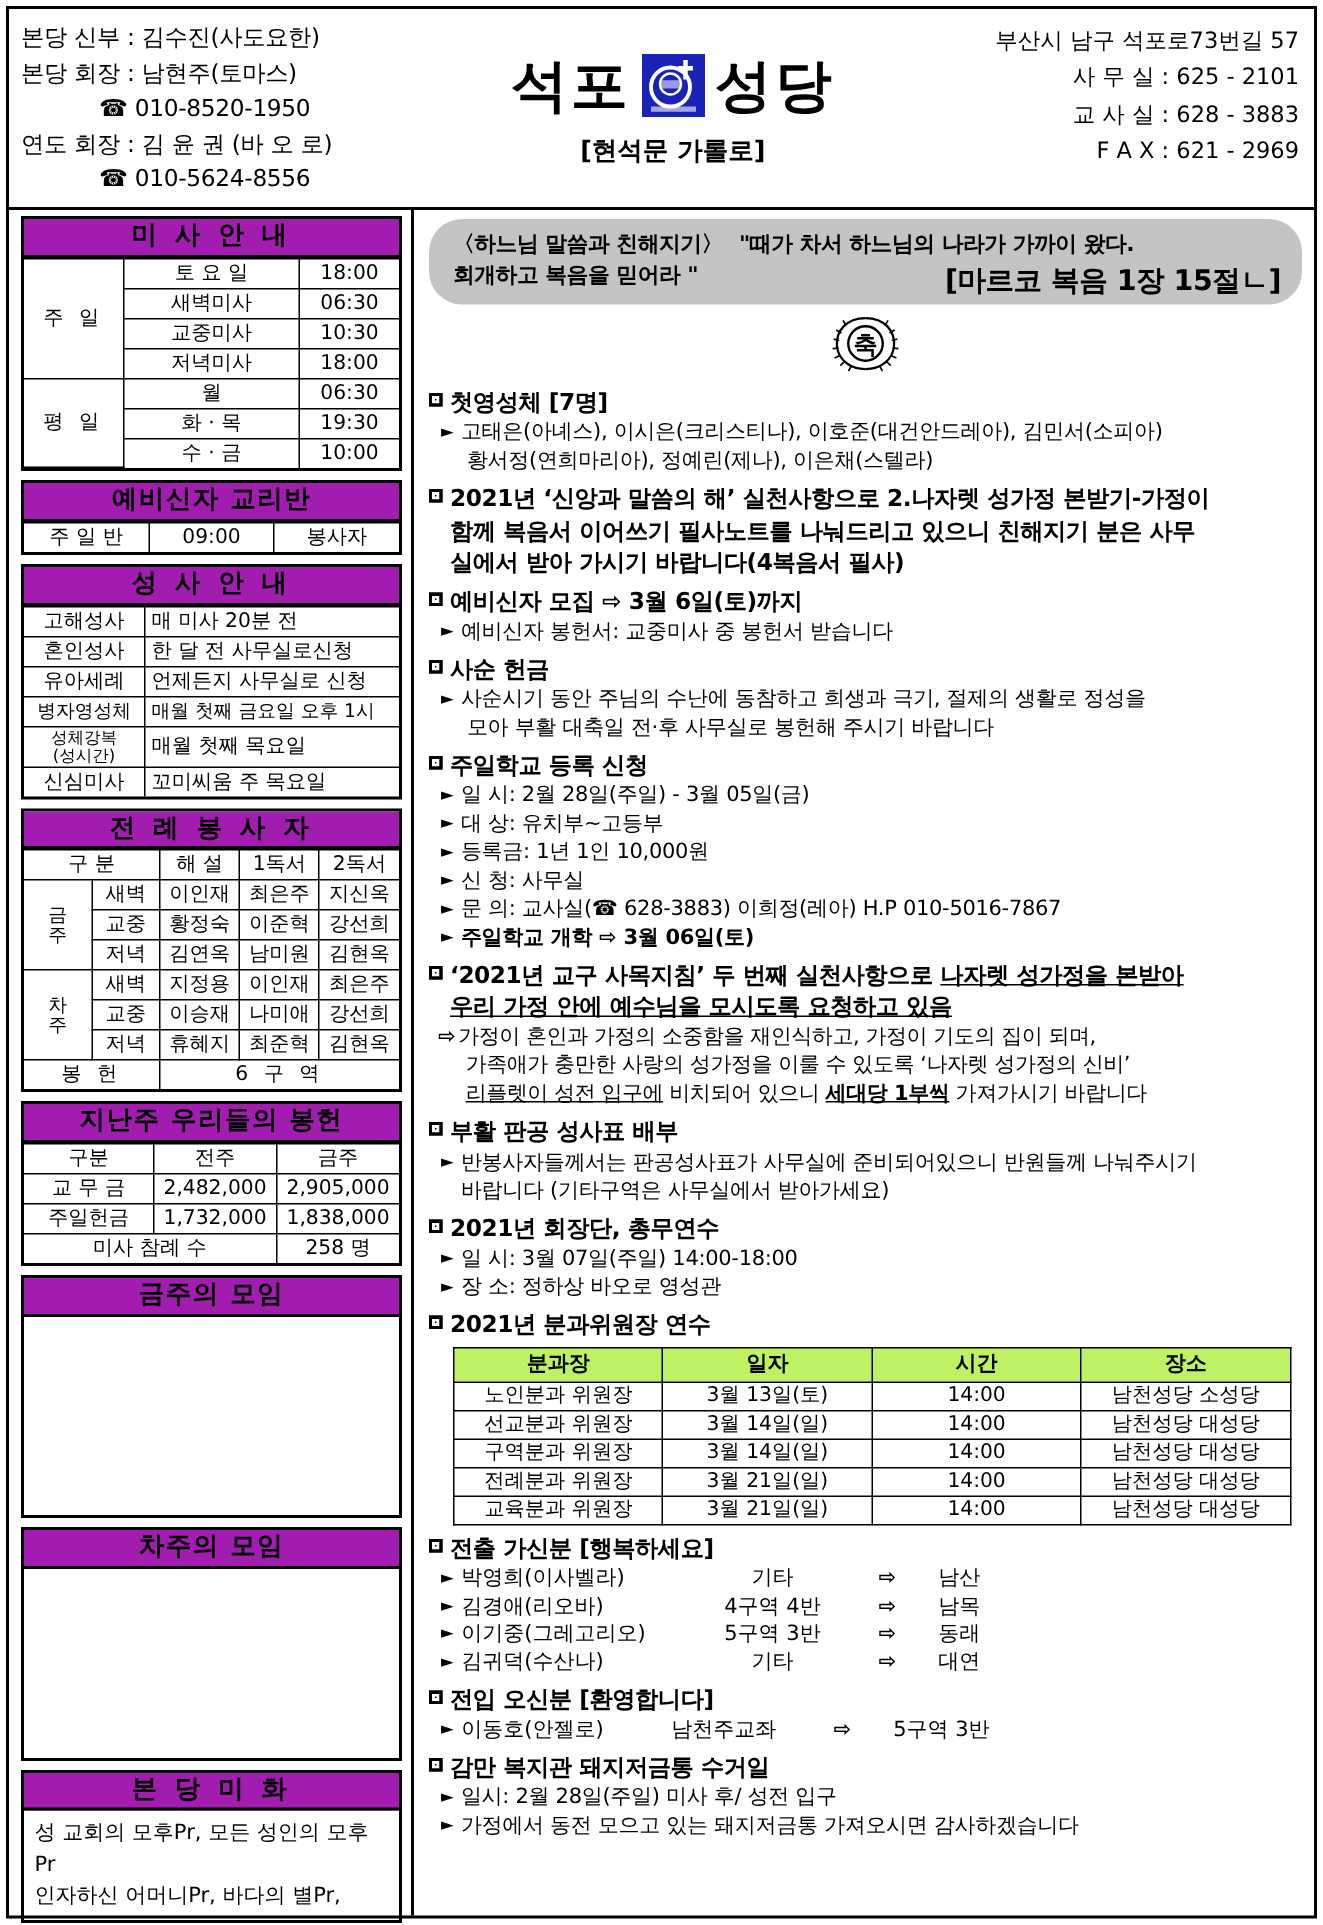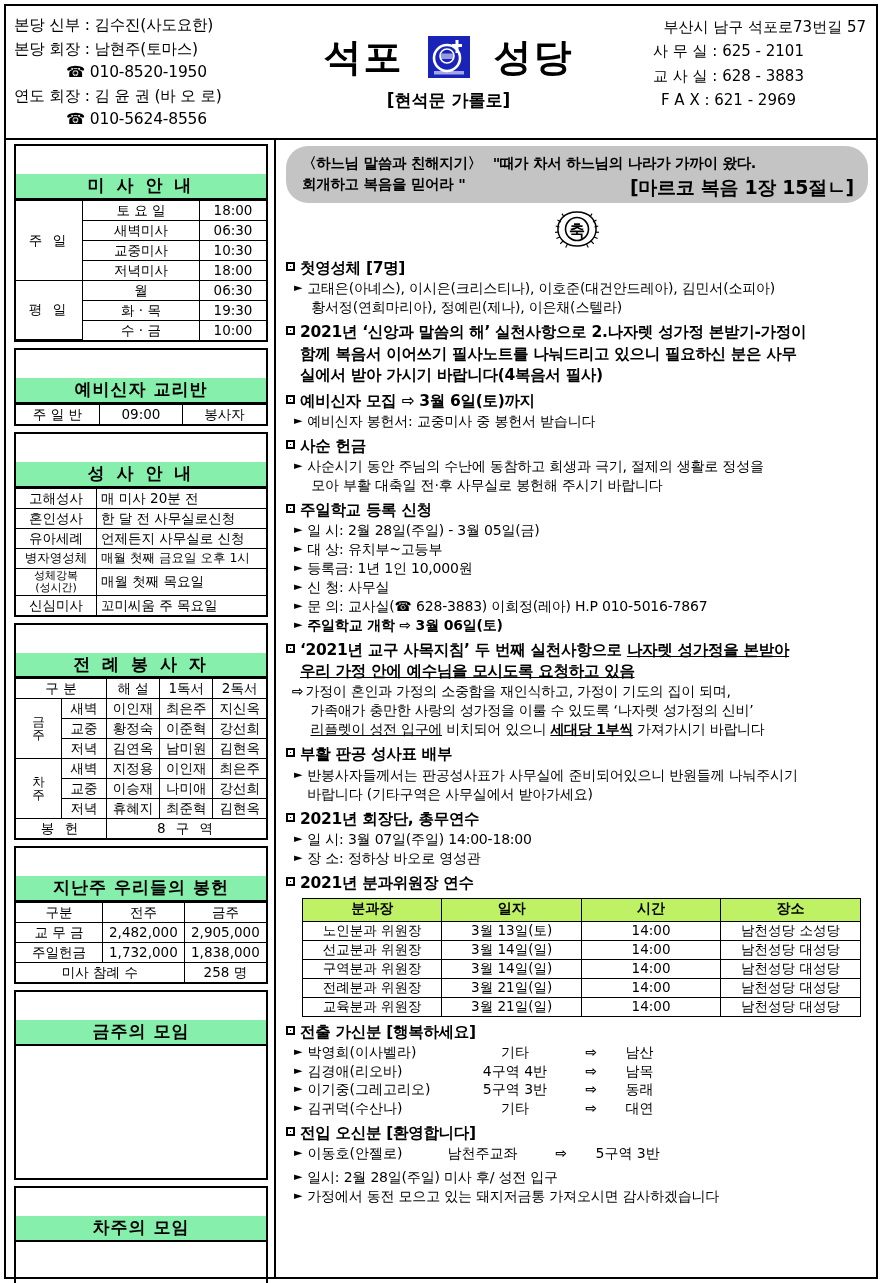--- a/index.html
+++ b/index.html
@@ -41,21 +41,21 @@
     flex:1;
     display:flex;
     flex-direction:column;
     align-items:center;
     justify-content:center;
     padding-top:4px;
   }
   .title-row{
     display:flex;
     align-items:center;
-    gap:24px;
+    gap:7px;
   }
   .big-title{
     font-size:38px;
     font-weight:bold;
     letter-spacing:2px;
     line-height:1;
   }
   .logo{
     width:42px;height:42px;
     display:block;
@@ -68,21 +68,21 @@
   }
   .hdr-right{
     width:285px;
     padding:9px 10px 0 0;
     box-sizing:border-box;
     font-size:15px;
     line-height:1.62;
     text-align:right;
   }
   .hdr-right .addr{font-weight:normal;letter-spacing:0px;}
-  .hdr-right .rrow{white-space:nowrap;text-align:center;}
+  .hdr-right .rrow{white-space:nowrap;}
 
   
   .body{
     display:flex;
     flex:1;
     min-height:0;
   }
   .sidebar{
     width:270px;
     box-sizing:border-box;
@@ -96,29 +96,28 @@
     min-width:0;
   }
 
   
   .blk{
     border:2px solid #000;
     margin-bottom:6px;
     box-sizing:border-box;
   }
   .blk-title{
-    background:#86efac;
+    background:#a21caf;
     border-bottom:2px solid #000;
     text-align:center;
     font-weight:bold;
     font-size:17px;
     letter-spacing:3px;
     padding:1px 0 2px;
     line-height:1.22;
-    margin-top:28px;
   }
   .blk-title.small-ls{letter-spacing:1px;}
   table.grid{
     border-collapse:collapse;
     width:100%;
     font-size:13.5px;
     table-layout:fixed;
   }
   table.grid td{
     border:1px solid #000;
@@ -438,21 +437,21 @@
             <td>강선희</td>
           </tr>
           <tr>
             <td>저녁</td>
             <td>휴혜지</td>
             <td>최준혁</td>
             <td>김현옥</td>
           </tr>
           <tr>
             <td colspan="2" class="sp2">봉    헌</td>
-            <td colspan="3" class="sp2">8 구 역</td>
+            <td colspan="3" class="sp2">6 구 역</td>
           </tr>
         </tbody>
           </table>
       </div>
 
       <div class="blk">
         <div class="blk-title small-ls">지난주 우리들의 봉헌</div>
         <table class="grid">
           <tbody>
               <tr>
@@ -551,21 +550,21 @@
             <span style="display:block;padding-left:4px">황서정(연희마리아),  정예린(제나),  이은채(스텔라)</span>
           </span>
         </div>
       </div>
 
       <div class="item">
         <div class="hd">
           <span class="bx"></span>
           <span class="tx">
             <span style="display:block">2021년  ‘신앙과 말씀의 해’  실천사항으로 2.나자렛 성가정 본받기-가정이</span>
-            <span style="display:block">함께 복음서 이어쓰기 필사노트를 나눠드리고 있으니 필요하신 분은 사무</span>
+            <span style="display:block">함께 복음서 이어쓰기 필사노트를 나눠드리고 있으니 친해지기 분은 사무</span>
             <span style="display:block">실에서 받아 가시기 바랍니다(4복음서 필사)</span>
           </span>
         </div>
       </div>
 
       <div class="item">
         <div class="hd">
           <span class="bx"></span>
           <span class="tx">예비신자 모집  ⇨  3월 6일(토)까지</span>
         </div>
@@ -761,20 +760,24 @@
         <div class="trow">
           <span class="ar tri">►</span>
           <span class="c1" style="width:115px">이동호(안젤로)</span>
           <span class="c2" style="width:110px">남천주교좌</span>
           <span class="c3">⇨</span>
           <span class="c4">5구역 3반</span>
         </div>
       </div>
 
       <div class="item">
+        <div class="hd">
+          <span class="bx"></span>
+          <span class="tx">감만 복지관 돼지저금통 수거일</span>
+        </div>
         <div class="sub">
           <span class="ar tri">►</span>
           <span class="tx">일시: 2월 28일(주일) 미사 후/ 성전 입구</span>
         </div>
         <div class="sub">
           <span class="ar tri">►</span>
           <span class="tx">가정에서 동전 모으고 있는 돼지저금통 가져오시면 감사하겠습니다</span>
         </div>
       </div>
 

